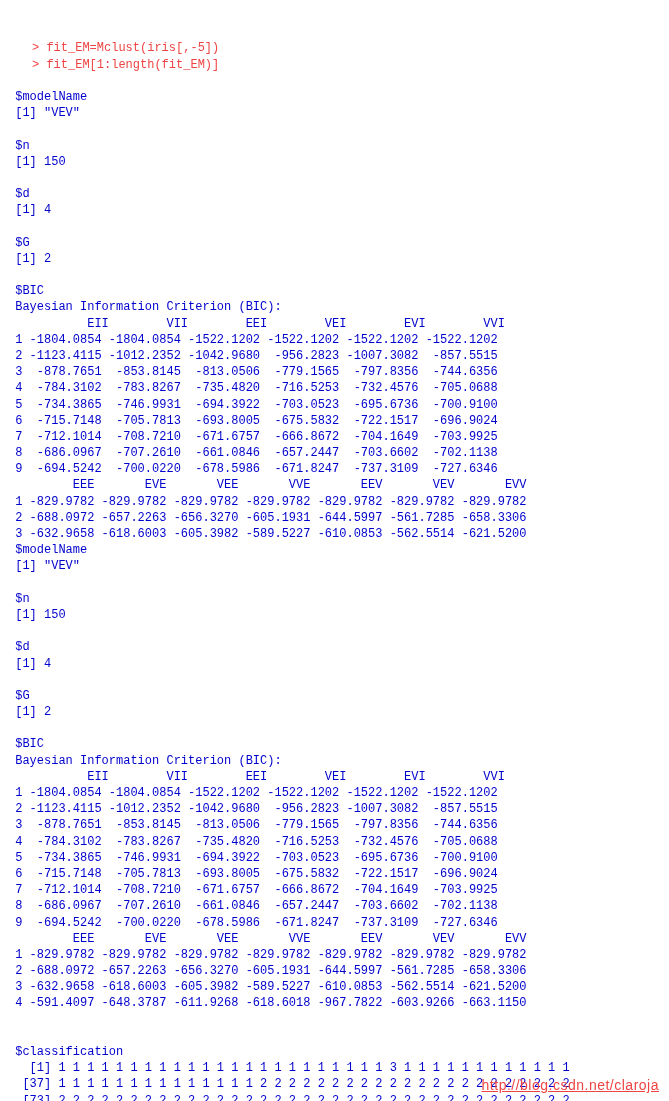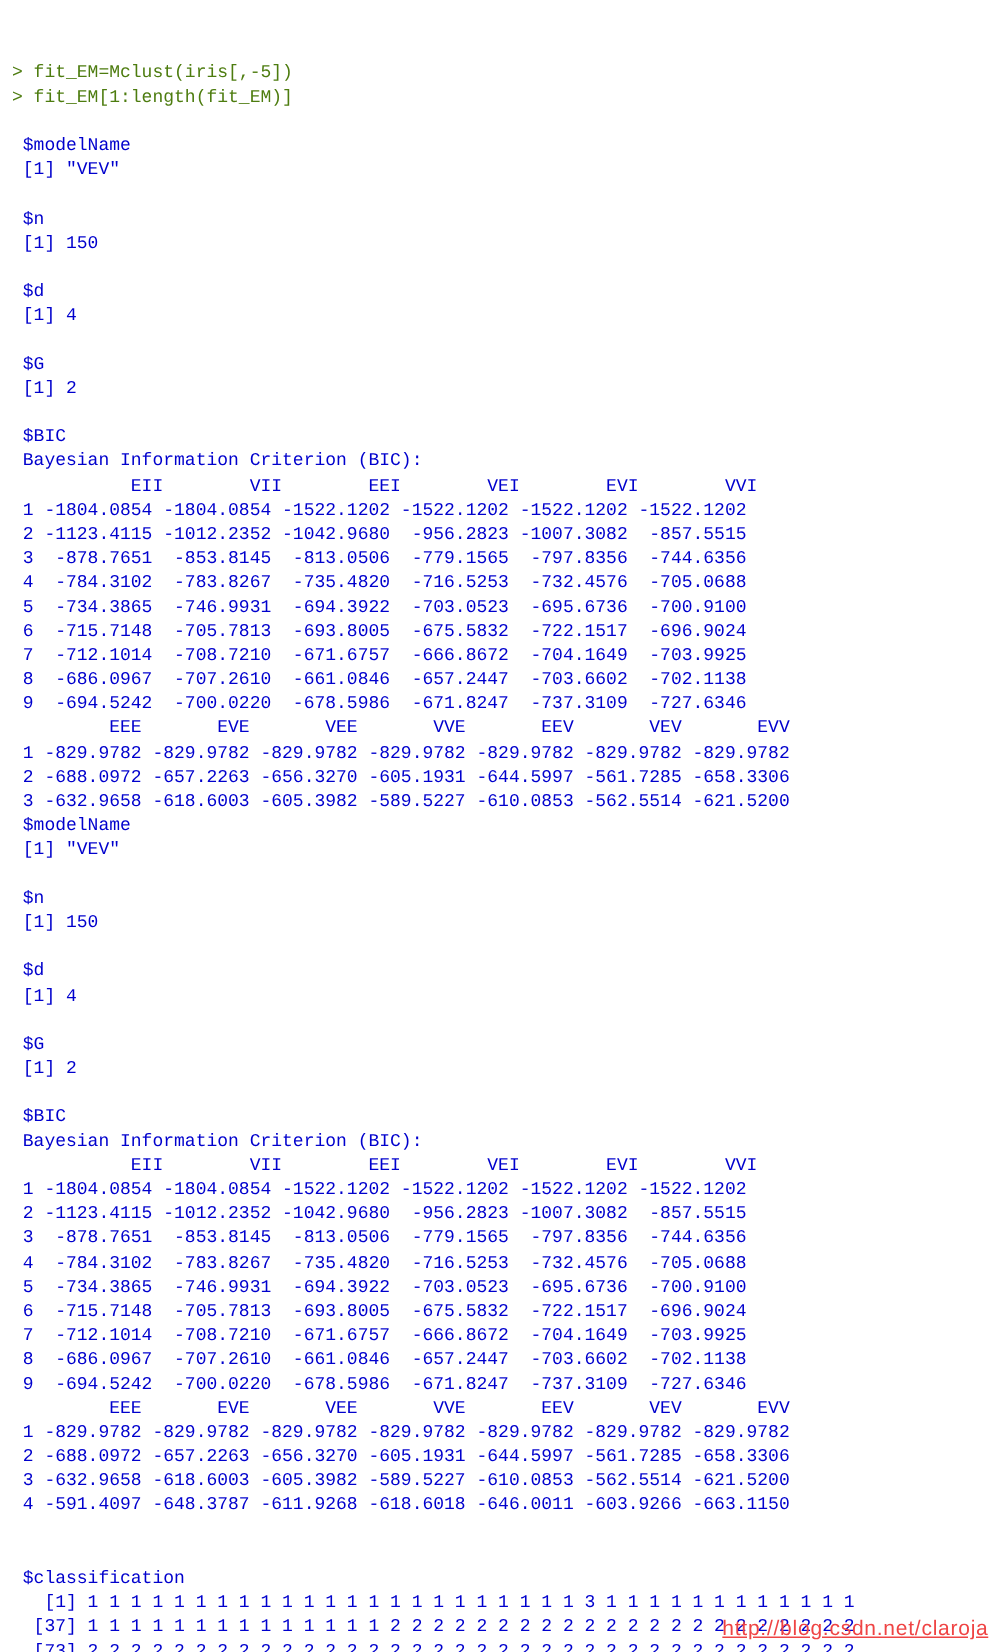--- a/index.html
+++ b/index.html
@@ -5,21 +5,21 @@
   body {
     font-family: "Courier New", monospace;
     font-size: 12px;
     color: #0000cd;
     background: #ffffff;
     margin: 0;
     padding: 8px;
     white-space: pre;
     line-height: 1.35;
   }
-  .redline { color: #4d7c0f; }
+  .redline { color: #ef4444; margin-left: 24px; }
   .watermark {
     position: fixed;
     bottom: 6px;
     right: 10px;
     color: #ef4444;
     font-family: Arial, sans-serif;
     font-size: 14px;
     white-space: nowrap;
     letter-spacing: 0.5px;
     text-decoration: underline;
@@ -80,21 +80,21 @@
 <span> 4  -784.3102  -783.8267  -735.4820  -716.5253  -732.4576  -705.0688</span>
 <span> 5  -734.3865  -746.9931  -694.3922  -703.0523  -695.6736  -700.9100</span>
 <span> 6  -715.7148  -705.7813  -693.8005  -675.5832  -722.1517  -696.9024</span>
 <span> 7  -712.1014  -708.7210  -671.6757  -666.8672  -704.1649  -703.9925</span>
 <span> 8  -686.0967  -707.2610  -661.0846  -657.2447  -703.6602  -702.1138</span>
 <span> 9  -694.5242  -700.0220  -678.5986  -671.8247  -737.3109  -727.6346</span>
 <span>         EEE       EVE       VEE       VVE       EEV       VEV       EVV</span>
 <span> 1 -829.9782 -829.9782 -829.9782 -829.9782 -829.9782 -829.9782 -829.9782</span>
 <span> 2 -688.0972 -657.2263 -656.3270 -605.1931 -644.5997 -561.7285 -658.3306</span>
 <span> 3 -632.9658 -618.6003 -605.3982 -589.5227 -610.0853 -562.5514 -621.5200</span>
-<span> 4 -591.4097 -648.3787 -611.9268 -618.6018 -646.0011 -603.9266 -663.1150</span>
+<span> 4 -591.4097 -648.3787 -611.9268 -618.6018 -967.7822 -603.9266 -663.1150</span>
 
 
 <span> $classification</span>
 <span>   [1] 1 1 1 1 1 1 1 1 1 1 1 1 1 1 1 1 1 1 1 1 1 1 1 3 1 1 1 1 1 1 1 1 1 1 1 1</span>
 <span>  [37] 1 1 1 1 1 1 1 1 1 1 1 1 1 1 2 2 2 2 2 2 2 2 2 2 2 2 2 2 2 2 2 2 2 2 2 2</span>
 <span>  [73] 2 2 2 2 2 2 2 2 2 2 2 2 2 2 2 2 2 2 2 2 2 2 2 2 2 2 2 2 2 2 2 2 2 2 2 2</span>
 
 
 
 <div class="watermark">http://blog.csdn.net/claroja</div>

